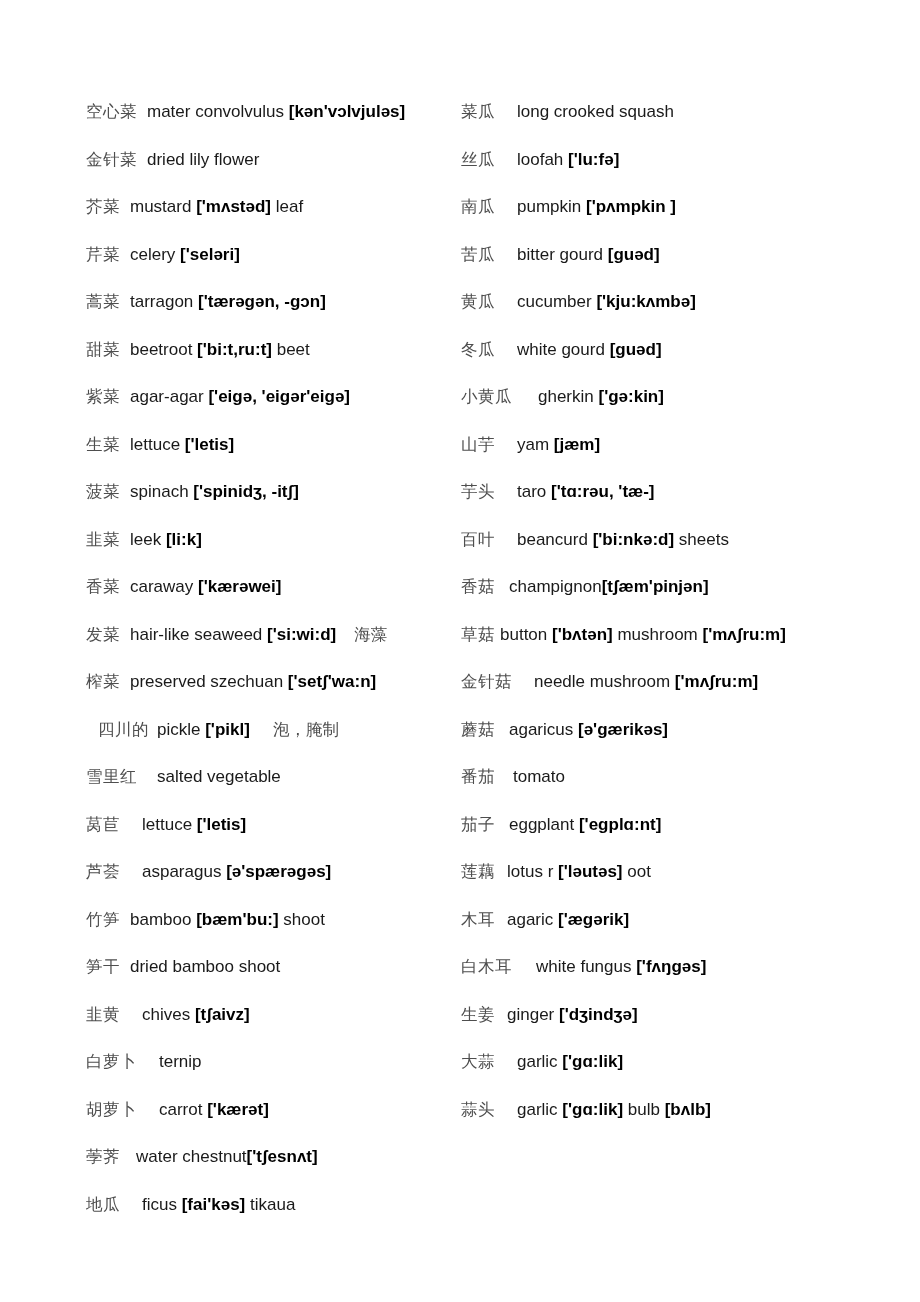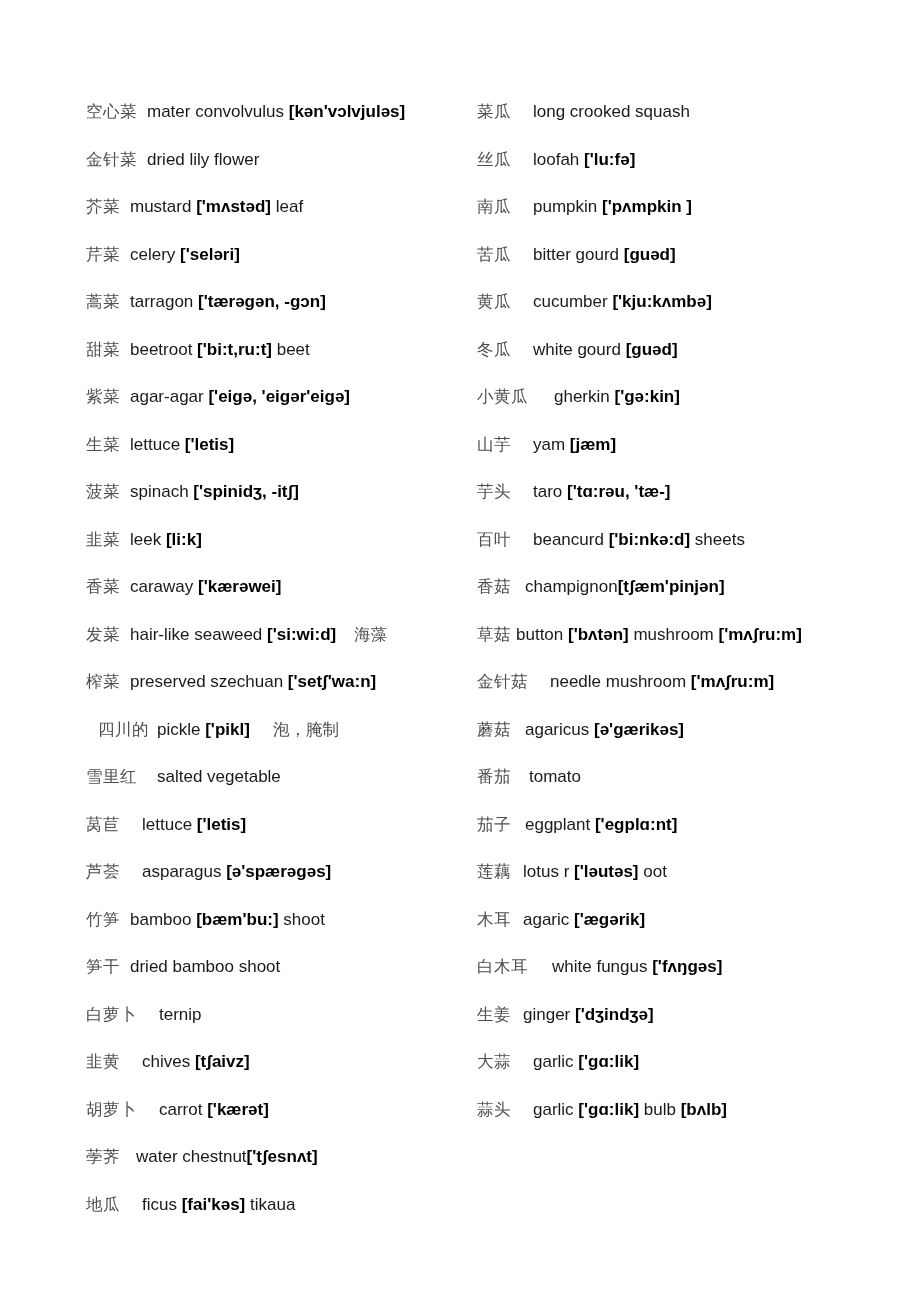--- a/index.html
+++ b/index.html
@@ -28,21 +28,21 @@
     position: absolute;
     left: 0;
     top: 88px;
     width: 920px;
   }
   .col {
     position: absolute;
     top: 0;
   }
   .col-left  { left: 86px;  width: 380px; }
-  .col-right { left: 477px; width: 400px; }
+  .col-right { left: 461px; width: 400px; }
 
   .row {
     height: 47.5px;
     line-height: 47.5px;
     white-space: nowrap;
     display: block;
   }
   .term {
     font-family: "DejaVu Serif", "Liberation Serif", serif;
     font-size: 16.5px;
@@ -87,22 +87,22 @@
         <div class="row"><span class="term">韭菜</span><span style="display: inline-block; width: 10px;"></span><span class="en">leek </span><span class="ipa">[li:k]</span></div>
         <div class="row"><span class="term">香菜</span><span style="display: inline-block; width: 10px;"></span><span class="en">caraway </span><span class="ipa">['kærəwei]</span></div>
         <div class="row"><span class="term">发菜</span><span style="display: inline-block; width: 10px;"></span><span class="en">hair-like seaweed </span><span class="ipa">['si:wi:d]</span><span class="cn-note">海藻</span></div>
         <div class="row"><span class="term">榨菜</span><span style="display: inline-block; width: 10px;"></span><span class="en">preserved szechuan </span><span class="ipa">['setʃ'wa:n]</span></div>
         <div class="row indent-row"><span class="term">四川的</span><span style="display: inline-block; width: 8px;"></span><span class="en">pickle </span><span class="ipa">['pikl]</span><span class="cn-note"> 泡，腌制</span></div>
         <div class="row"><span class="term">雪里红</span><span style="display: inline-block; width: 20px;"></span><span class="en">salted vegetable</span></div>
         <div class="row"><span class="term">莴苣</span><span style="display: inline-block; width: 22px;"></span><span class="en">lettuce </span><span class="ipa">['letis]</span></div>
         <div class="row"><span class="term">芦荟</span><span style="display: inline-block; width: 22px;"></span><span class="en">asparagus </span><span class="ipa">[ə'spærəgəs]</span></div>
         <div class="row"><span class="term">竹笋</span><span style="display: inline-block; width: 10px;"></span><span class="en">bamboo </span><span class="ipa">[bæm'bu:]</span><span class="en"> shoot</span></div>
         <div class="row"><span class="term">笋干</span><span style="display: inline-block; width: 10px;"></span><span class="en">dried bamboo shoot</span></div>
+        <div class="row"><span class="term">韭黄</span><span style="display: inline-block; width: 22px;"></span><span class="en">chives </span><span class="ipa">[tʃaivz]</span></div>
         <div class="row"><span class="term">白萝卜</span><span style="display: inline-block; width: 22px;"></span><span class="en">ternip</span></div>
-        <div class="row"><span class="term">韭黄</span><span style="display: inline-block; width: 22px;"></span><span class="en">chives </span><span class="ipa">[tʃaivz]</span></div>
         <div class="row"><span class="term">胡萝卜</span><span style="display: inline-block; width: 22px;"></span><span class="en">carrot </span><span class="ipa">['kærət]</span></div>
         <div class="row"><span class="term">荸荠</span><span style="display: inline-block; width: 16px;"></span><span class="en">water chestnut</span><span class="ipa">['tʃesnʌt]</span></div>
         <div class="row"><span class="term">地瓜</span><span style="display: inline-block; width: 22px;"></span><span class="en">ficus </span><span class="ipa">[fai'kəs]</span><span class="en"> tikaua</span></div>
       </div>
     <div class="col col-right" id="col-right">
         <div class="row"><span class="term">菜瓜</span><span style="display: inline-block; width: 22px;"></span><span class="en">long crooked squash</span></div>
         <div class="row"><span class="term">丝瓜</span><span style="display: inline-block; width: 22px;"></span><span class="en">loofah </span><span class="ipa">['lu:fə]</span></div>
         <div class="row"><span class="term">南瓜</span><span style="display: inline-block; width: 22px;"></span><span class="en">pumpkin </span><span class="ipa">['pʌmpkin ]</span></div>
         <div class="row"><span class="term">苦瓜</span><span style="display: inline-block; width: 22px;"></span><span class="en">bitter gourd </span><span class="ipa">[guəd]</span></div>
         <div class="row"><span class="term">黄瓜</span><span style="display: inline-block; width: 22px;"></span><span class="en">cucumber </span><span class="ipa">['kju:kʌmbə]</span></div>

